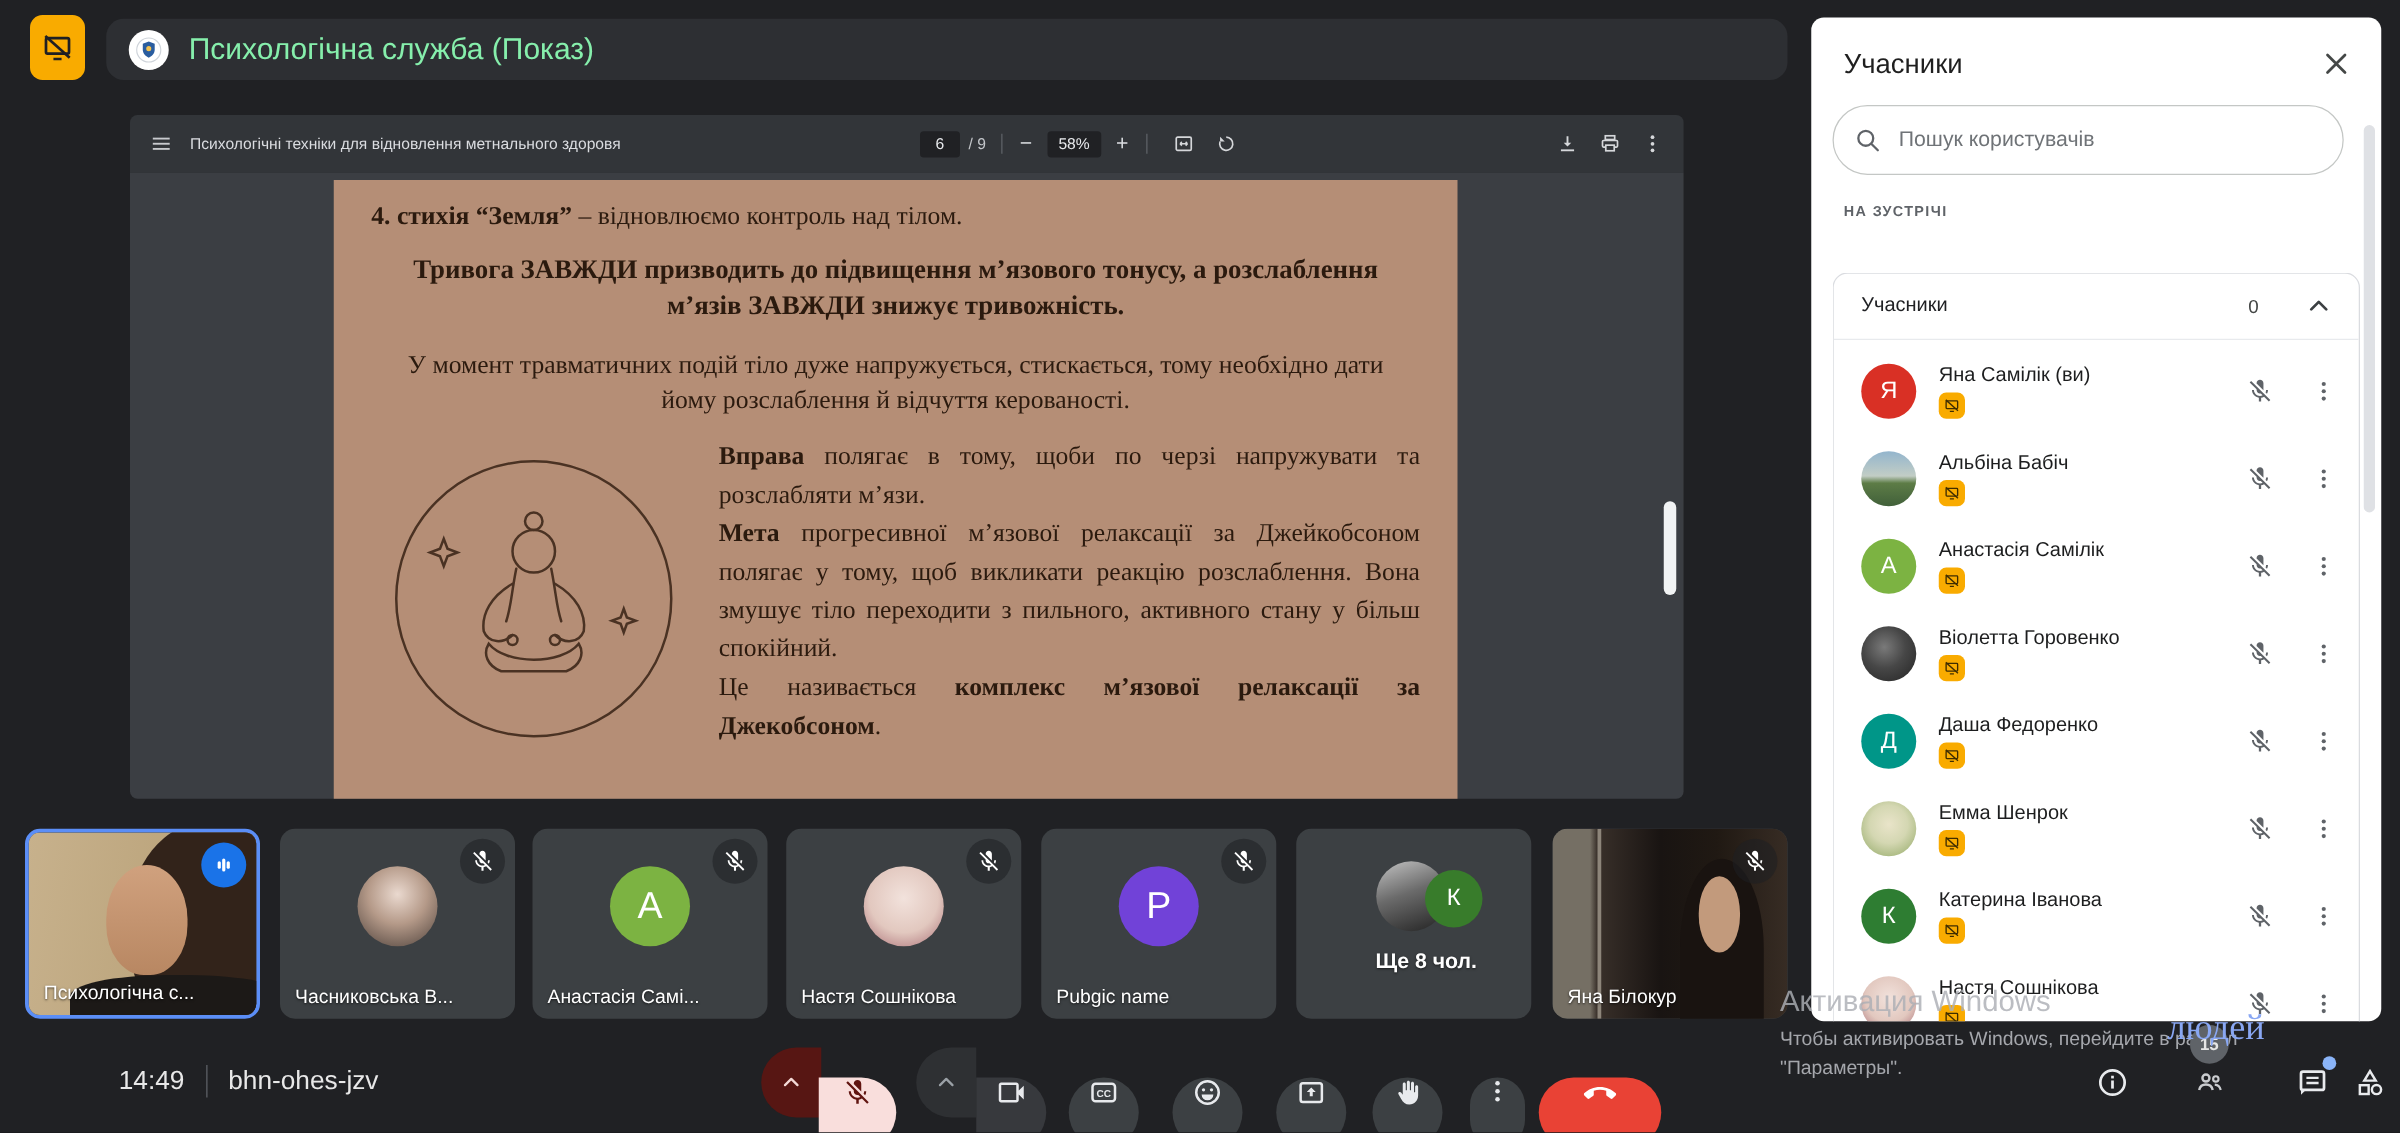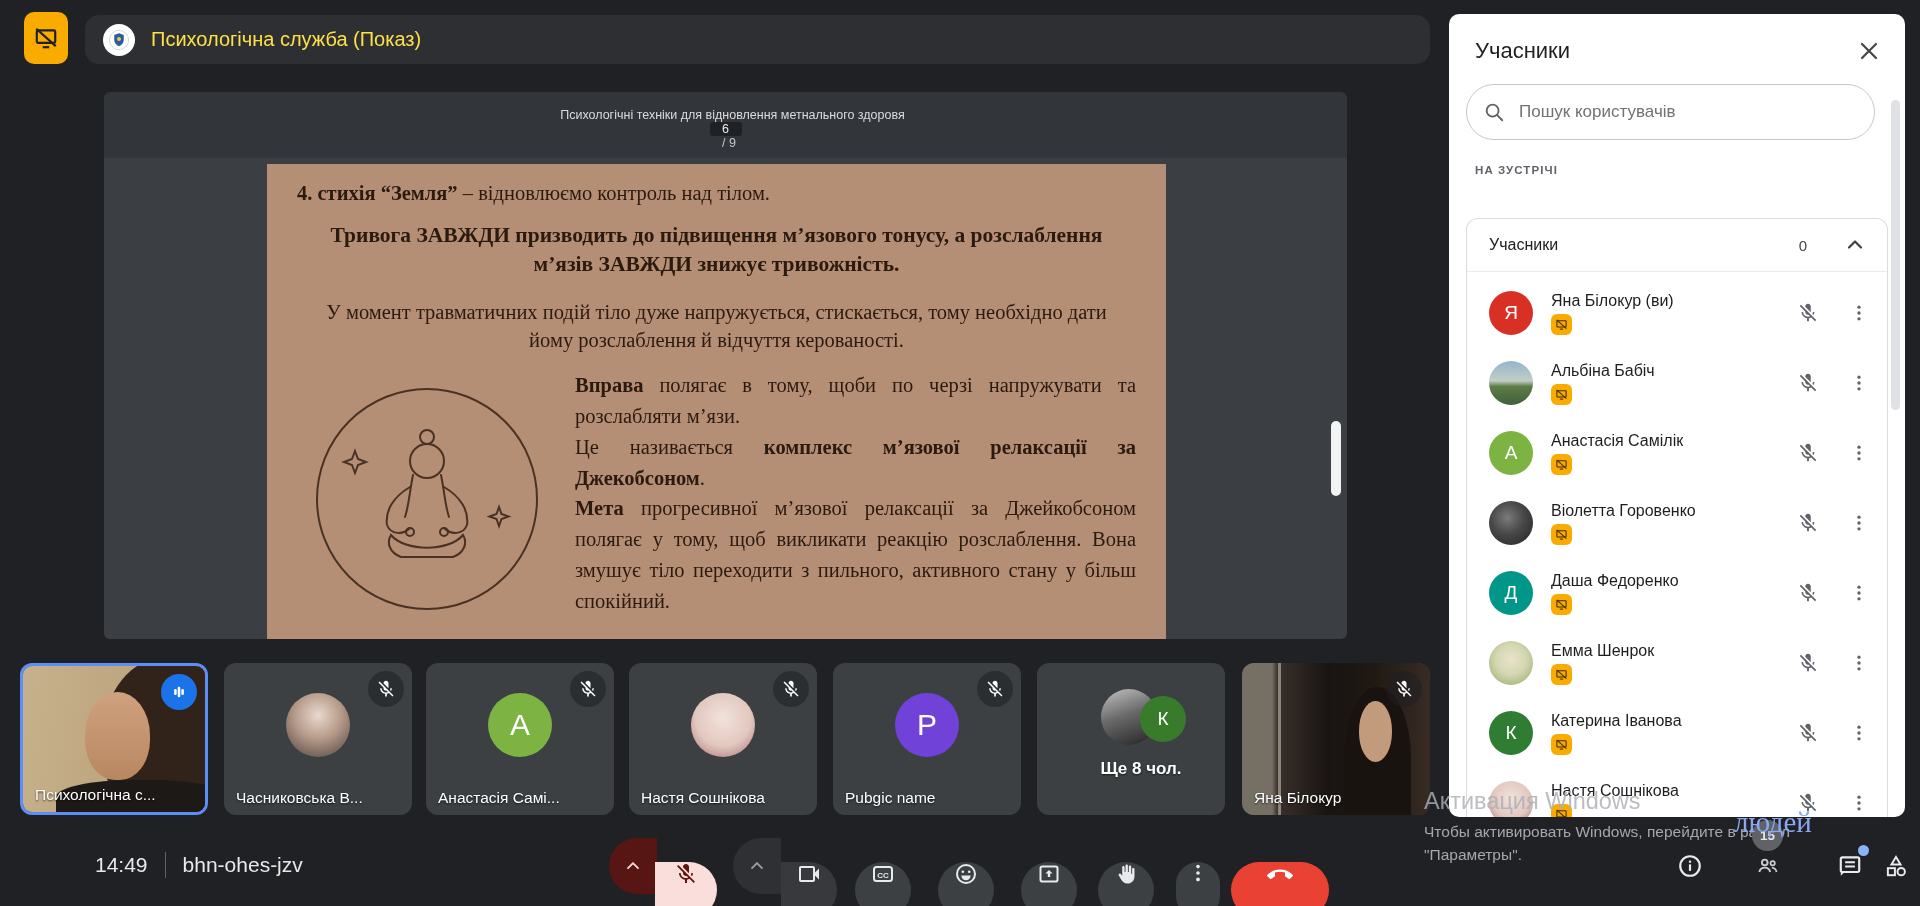--- a/index.html
+++ b/index.html
@@ -6,25 +6,25 @@
   #app{position:relative;width:1920px;height:906px;background:#202124;overflow:hidden;
        font-family:"Liberation Sans",sans-serif;-webkit-font-smoothing:antialiased;}
   svg{display:block;}
 
   
   .ytile{position:absolute;left:24px;top:12px;width:44px;height:52px;border-radius:10px;
          background:#f9ab00;display:flex;align-items:center;justify-content:center;}
   .topbar{position:absolute;left:85px;top:15px;width:1345px;height:49px;background:#2d2f33;
           border-radius:14px;display:flex;align-items:center;padding:0 18px;box-sizing:border-box;}
   .logo{width:32px;height:32px;border-radius:50%;background:#fff;display:flex;align-items:center;justify-content:center;}
-  .topbar .ttl{margin-left:16px;color:#fde047;font-size:20px;}
+  .topbar .ttl{margin-left:16px;color:#86efac;font-size:24px;}
 
   
   .pdf{position:absolute;left:104px;top:92px;width:1243px;height:547px;border-radius:6px;overflow:hidden;}
-  .pdf-toolbar{height:34px;background:#323539;display:flex;align-items:center;padding:16px 16px;color:#dadce0;flex-direction:column;}
+  .pdf-toolbar{height:34px;background:#323539;display:flex;align-items:center;padding:6px 16px;color:#dadce0;}
   .pdf-toolbar .dtitle{font-size:12.5px;color:#dadce0;margin-left:14px;white-space:nowrap;}
   .spacer{flex:1;}
   .pgbox{background:#202124;color:#e8eaed;font-size:12.5px;min-width:24px;height:21px;border-radius:3px;
          display:flex;align-items:center;justify-content:center;padding:0 4px;}
   .pgtotal{font-size:12.5px;color:#c3c6ca;margin-left:7px;white-space:nowrap;}
   .vsep{width:1px;height:16px;background:#5f6368;margin:0 12px;}
   .zbtn{font-size:17px;color:#dadce0;background:none;border:none;padding:0 2px;cursor:default;}
   .zoombox{background:#202124;color:#e8eaed;font-size:12.5px;height:21px;border-radius:3px;
            display:flex;align-items:center;padding:0 9px;margin:0 10px;}
   .tbico{color:#d5d7da;margin:0 8px;}
@@ -221,22 +221,22 @@
               <path d="M131 102 C148 112 156 126 154 140 C150 150 138 150 131 143"></path>
               <path d="M78 150 C92 167 136 167 150 150 C155 158 151 168 140 172 L88 172 C77 168 73 158 78 150 Z"></path>
               <circle cx="97" cy="147" r="4"></circle>
               <circle cx="131" cy="147" r="4"></circle>
               <path d="M42 66l3 8 8 3-8 3-3 8-3-8-8-3 8-3z"></path>
               <path d="M186 122l2.5 7 7 2.5-7 2.5-2.5 7-2.5-7-7-2.5 7-2.5z"></path>
             </g>
           </svg>
           <div class="coltext">
             <p><b>Вправа</b><span> полягає в тому, щоби по черзі напружувати та розслабляти м’язи.</span></p>
+            <p><b>Мета</b><span> прогресивної м’язової релаксації за Джейкобсоном полягає у тому, щоб викликати реакцію розслаблення. Вона змушує тіло переходити з пильного, активного стану у більш спокійний.</span></p>
             <p><span>Це називається </span><b>комплекс м’язової релаксації за Джекобсоном</b><span>.</span></p>
-            <p><b>Мета</b><span> прогресивної м’язової релаксації за Джейкобсоном полягає у тому, щоб викликати реакцію розслаблення. Вона змушує тіло переходити з пильного, активного стану у більш спокійний.</span></p>
           </div>
         </div>
       </div>
       <div class="pdf-scrollthumb"></div>
     </div>
   </div>
 
   <div class="panel">
     <div class="p-head">
       <span class="pt">Учасники</span>
@@ -259,21 +259,21 @@
         <svg width="24" height="24" viewBox="0 0 24 24" style="color:#3c4043">
             <use href="#i-chevup"></use>
           </svg>
       </div>
       <div class="card-div"></div>
       <div style="padding-top:6px">
 
         <div class="prow">
           <div class="av" style="background:#d93025">Я</div>
           <div class="ptxt">
-              <div class="pname">Яна Білокур (ви)</div>
+              <div class="pname">Яна Самілік (ви)</div>
             <div class="pbadge">
                 <svg width="13" height="13" viewBox="0 0 24 24">
                   <use href="#i-noshare"></use>
                 </svg>
               </div>
             </div>
           <svg class="rowmic" width="22" height="22" viewBox="0 0 24 24">
               <use href="#i-micoff"></use>
             </svg>
           <svg class="rowdots" width="20" height="20" viewBox="0 0 24 24">

